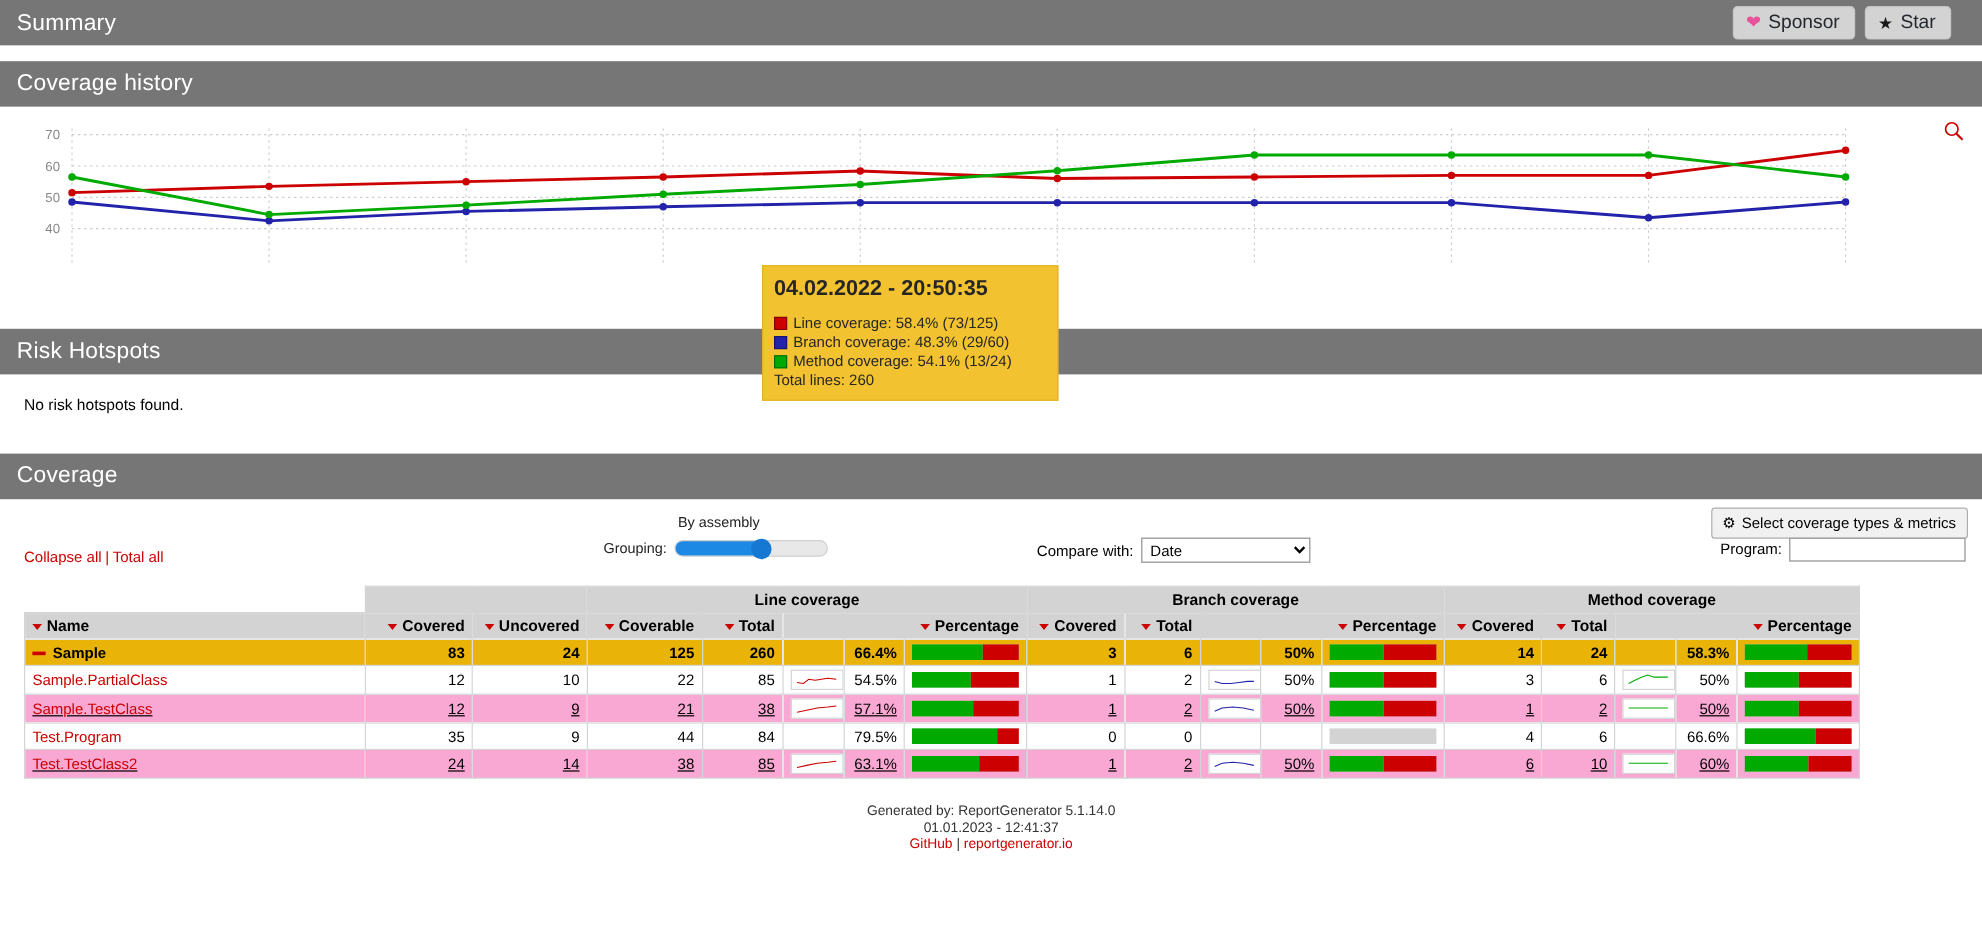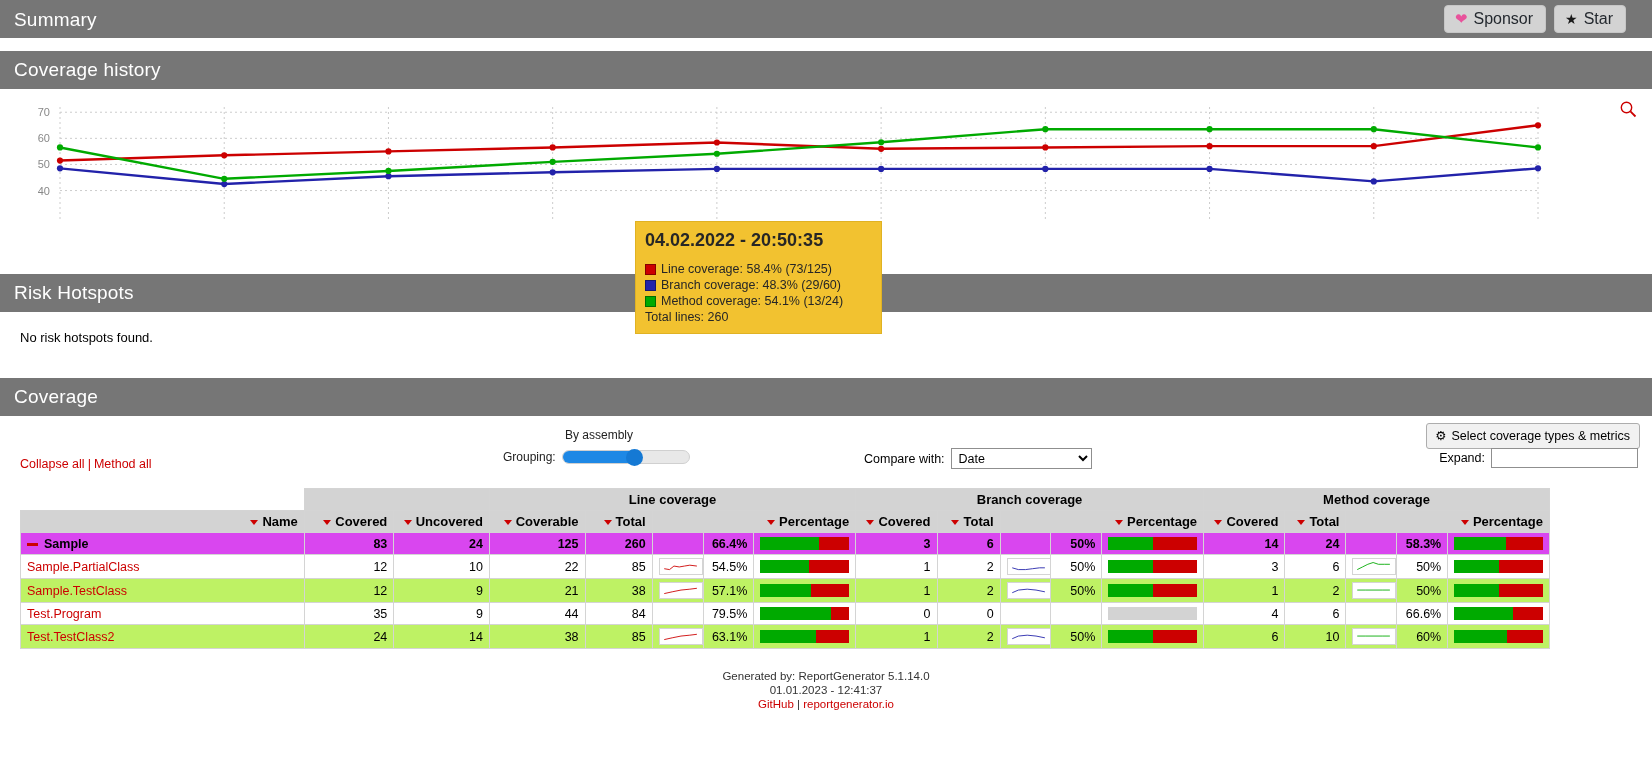--- a/index.html
+++ b/index.html
@@ -178,35 +178,35 @@
     border: 1px solid #d4d4d4;
     padding: 3px 6px;
     height: 22px;
     white-space: nowrap;
     overflow: hidden;
   }
   thead tr.grp th { background: #d3d3d3; text-align: center; font-weight: bold; font-size: 13px; border-bottom: none;}
   thead tr.grp th.blank { background: #fff; border: none; }
   thead tr.grp th.blank2 { background: #d3d3d3; border-left: 1px solid #d4d4d4;}
   thead tr.cols th { background: #d3d3d3; font-weight: bold; font-size: 13px; }
-  th.name-h { text-align: right; }
+  th.name-h { text-align: left; }
   th.num { text-align: right; }
   .caret {
     display: inline-block;
     width: 0; height: 0;
     border-left: 4px solid transparent;
     border-right: 4px solid transparent;
     border-top: 5px solid #cc0000;
     margin-right: 4px;
     vertical-align: middle;
     cursor: pointer;
   }
-  tbody tr.total td { background: #d946ef; font-weight: bold; }
+  tbody tr.total td { background: #eab308; font-weight: bold; }
   tbody tr.odd td { background: #ffffff; }
-  tbody tr.even td { background: #bef264; }
+  tbody tr.even td { background: #f9a8d4; text-decoration: underline; }
   td.name { text-align: left; }
   td.name a { color: #cc0000; text-decoration: none; cursor: pointer; }
   td.num { text-align: right; }
   td.spark { padding: 1px 3px; text-align: center; }
   td.barcell { padding: 3px 4px; }
   .minus {
     display: inline-block;
     width: 11px; height: 3px;
     background: #cc0000;
     vertical-align: middle;
@@ -357,21 +357,21 @@
     <span>Coverage</span>
   </div>
 
   <div class="controls">
     <button class="metrics-btn">
       <span>⚙</span>
       <span>Select coverage types &amp; metrics</span>
     </button>
 
     <div class="collapse-links">
-      <a>Collapse all</a><span class="sep">|</span><a>Method all</a>
+      <a>Collapse all</a><span class="sep">|</span><a>Total all</a>
     </div>
 
     <div class="grouping-block">
       <div class="grouping-label-top">By assembly</div>
       <div class="grouping-row">
         <span class="lbl">Grouping:</span>
         <div class="slider">
           <div class="fill"></div>
           <div class="knob"></div>
         </div>
@@ -379,21 +379,21 @@
     </div>
 
     <div class="compare-block">
       <span class="lbl">Compare with:</span>
       <select class="compare-select">
         <option>Date</option>
       </select>
     </div>
 
     <div class="filter-block">
-      <span class="lbl">Expand:</span>
+      <span class="lbl">Program:</span>
       <input class="filter-input" type="text" value="" style="">
     </div>
   </div>
 
   <table class="cov">
     <colgroup>
       <col style="width:279px">
         <col style="width:88px">
         <col style="width:94px">
         <col style="width:94px">

